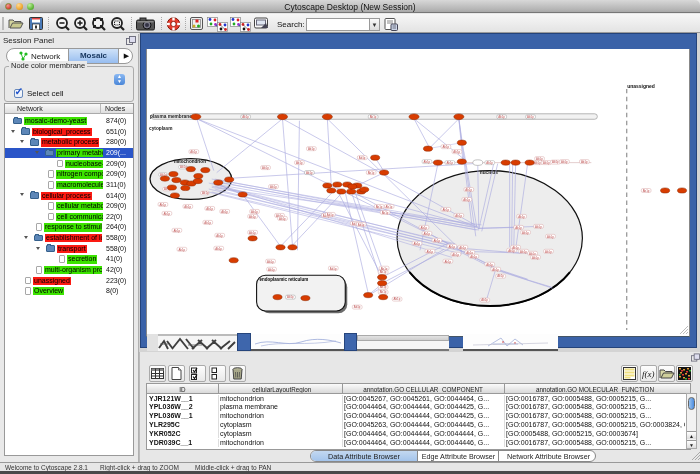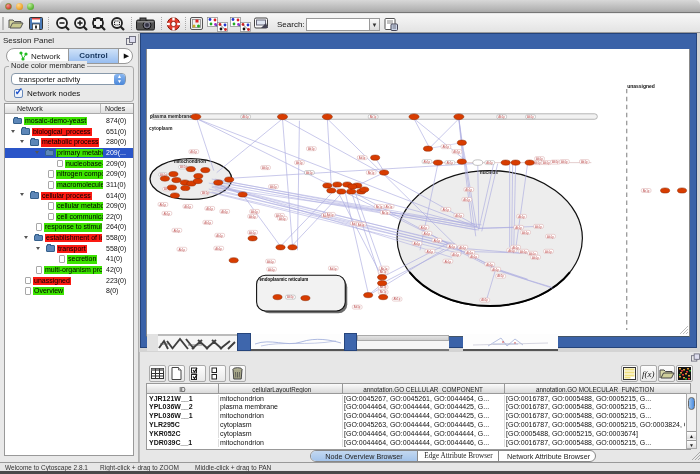--- a/index.html
+++ b/index.html
@@ -48,20 +48,21 @@
 #netwin{left:1px;top:0px;width:557px;height:315px;background:#3a62a8;border:1px solid #24437a;border-radius:0;}
 #ntitle{left:5px;top:2px;width:544px;height:13px;background:linear-gradient(#d9d9d9,#b2b2b2);border:1px solid #888;}
 #ncanvas{left:5px;top:15px;width:544px;height:288px;background:#fff;border-left:1px solid #888;border-right:1px solid #888;border-bottom:1px solid #456;}
 .ntl{position:absolute;top:3.5px;width:6px;height:6px;border-radius:50%;}
 .icon{position:absolute;top:2.5px;}
 </style></head><body>
 <div class="abs" id="titlebar">
     <div class="tl" style="left:5px;background:radial-gradient(circle at 35% 30%,#f49a93,#dd4840 60%,#a8201a);border:0.5px solid #883;"></div>
     <div class="tl" style="left:16px;background:radial-gradient(circle at 35% 30%,#fcd993,#f0a832 60%,#b97b14);"></div>
     <div class="tl" style="left:27px;background:radial-gradient(circle at 35% 30%,#c2eda0,#62ba3c 60%,#3f8c22);"></div>
+    <div class="abs" id="ttext">Cytoscape Desktop (New Session)</div>
   </div>
 <div class="abs" id="toolbar">
     <div class="abs" style="left:2px;top:3px;width:1px;height:13px;border-left:1px solid #bbb;border-right:1px solid #bbb;"></div>
     <div class="sep" style="left:48px;"></div>
     <div class="sep" style="left:131px;"></div>
     <div class="sep" style="left:161px;"></div>
     <div class="sep" style="left:185px;"></div>
     <svg class="icon" style="left:8px" width="16" height="13" viewBox="0 0 16 13">
 <path d="M1 11 L1 3 L5 3 L6.5 4.5 L13 4.5 L13 6" fill="#d4d49e" stroke="#555" stroke-width="1"></path>
 <path d="M2 11 L4.5 6 L15 6 L12.5 11 Z" fill="#c9c98f" stroke="#555" stroke-width="1"></path>
@@ -171,29 +172,28 @@
 <rect x="3.5" y="0.5" width="6" height="6" fill="#dde" stroke="#667" stroke-width="0.9"></rect>
     </svg>
     <div class="abs" id="tabs"></div>
     <svg class="abs" style="left:19px;top:17px" width="9" height="10" viewBox="0 0 9 10">
 <circle cx="2" cy="2" r="1.6" fill="#2b2"></circle>
       <circle cx="7" cy="3" r="1.6" fill="#2b2"></circle>
       <circle cx="4" cy="8" r="1.6" fill="#2b2"></circle>
 <path d="M2 2 L4 8 L7 3" fill="none" stroke="#2b2" stroke-width="0.9"></path>
     </svg>
     <div class="abs" style="left:31px;top:18px;font-size:8px;color:#222;">Network</div>
-    <div class="abs" id="tabmosaic" style="left:68px;top:15px;">Control</div>
+    <div class="abs" id="tabmosaic" style="left:68px;top:15px;">Mosaic</div>
     <div class="abs" style="left:120px;top:15px;width:13px;height:14px;font-size:7px;text-align:center;line-height:14px;color:#111;">▶</div>
     <div class="abs" id="groupbox"></div>
     <div class="abs" id="grouplab">Node color membrane</div>
-    <div class="abs" id="combo">transporter activity</div>
     <div class="abs" id="combostep">▲<br>▼</div>
     <div class="abs" id="cbx"></div>
     <div class="abs" id="cbxmark">✓</div>
-    <div class="abs" id="cbxlab">Network nodes</div>
+    <div class="abs" id="cbxlab">Select cell</div>
     <div class="abs" id="treebox">
       <div class="abs" id="treehead">
         <span class="abs" style="left:12px;top:1px;">Network</span>
         <span class="abs" style="left:100px;top:1px;">Nodes</span>
         <span class="abs" style="left:95px;top:0;height:10px;border-left:1px solid #bbb;"></span>
       </div>
       <div class="trow" style="top:12.0px;">
         <span class="tfold" style="left:8px;"></span>
         <span class="abs" style="left:9px;top:0.8px;width:4px;height:2px;background:#5d87b8;border:1px solid #35608c;border-bottom:0;border-radius:1px 1px 0 0;"></span>
         <span class="tband gband" style="left:19px;max-width:65px;">mosaic-demo-yeast</span>
@@ -779,22 +779,22 @@
         <span class="abs" style="left:195px;top:0;height:8.8px;border-left:1px solid #ddd;"></span>
         <span class="abs" style="left:357px;top:0;height:8.8px;border-left:1px solid #ddd;"></span>
       </div>
     </div>
     <div class="abs" id="vscroll">
       <div class="abs" id="vthumb"></div>
       <div class="varr" style="top:37px;">▲</div>
       <div class="varr" style="top:46px;">▼</div>
     </div>
     <div class="abs" id="btabs">
-      <span class="bseg" style="left:0;width:107px;background:linear-gradient(#c3d8f0,#9dc0ea);border-right:1px solid #888;">Node Overview Browser</span>
-      <span class="bseg" style="left:108px;width:80px;border-right:1px solid #888;font-family:Liberation Serif, serif;">Edge Attribute Browser</span>
+      <span class="bseg" style="left:0;width:107px;background:linear-gradient(#c3d8f0,#9dc0ea);border-right:1px solid #888;">Data Attribute Browser</span>
+      <span class="bseg" style="left:108px;width:80px;border-right:1px solid #888;">Edge Attribute Browser</span>
       <span class="bseg" style="left:189px;width:97px;">Network Attribute Browser</span>
     </div>
     <svg class="abs" style="left:552px;top:100px" width="8" height="8" viewBox="0 0 8 8">
 <g stroke="#999" stroke-width="0.8">
         <line x1="0" y1="8" x2="8" y2="0"></line>
         <line x1="3" y1="8" x2="8" y2="3"></line>
         <line x1="6" y1="8" x2="8" y2="6"></line>
       </g>
     </svg>
   </div>

